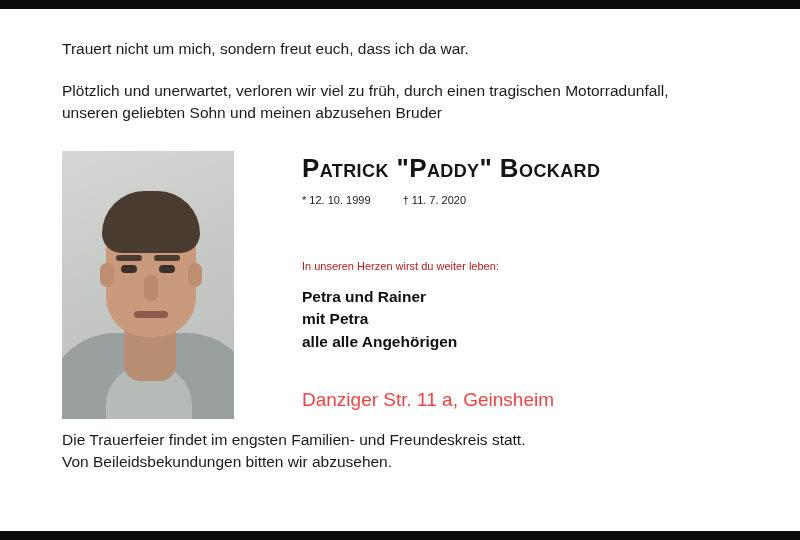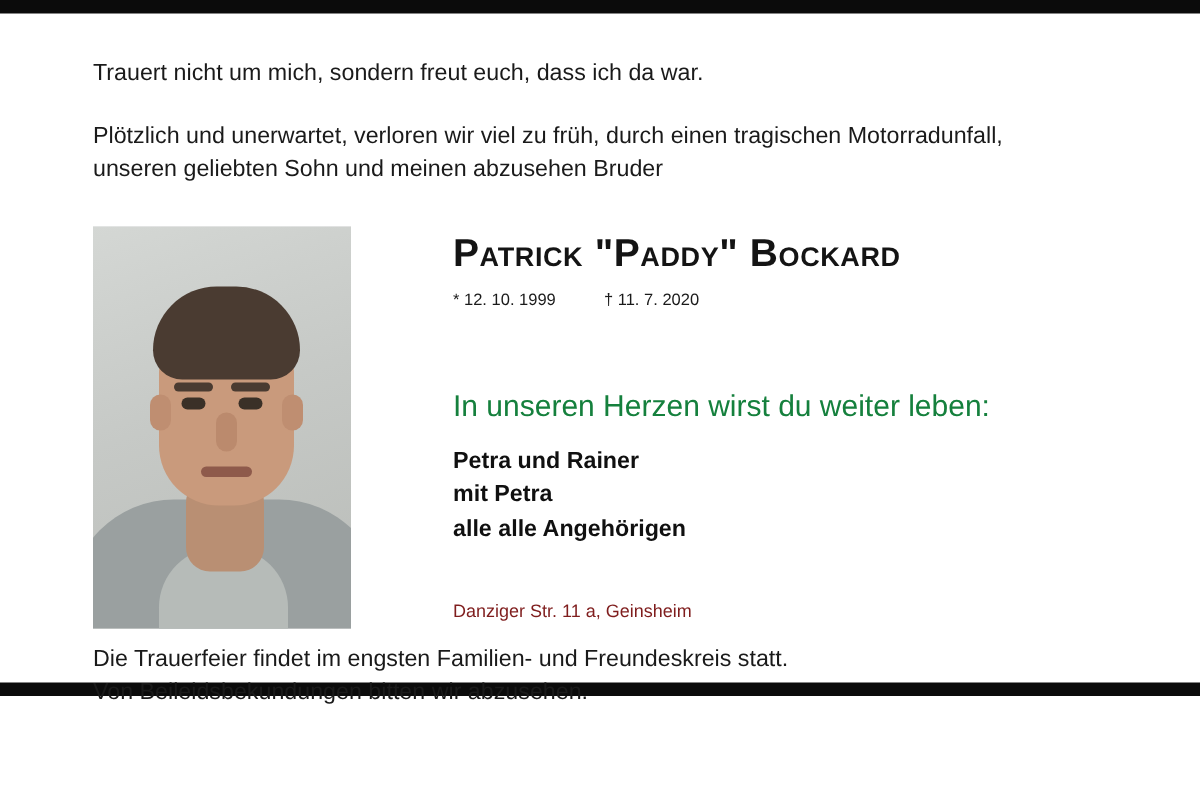--- a/index.html
+++ b/index.html
@@ -11,21 +11,21 @@
     width: 800px;
     height: 540px;
     font-family: "Liberation Sans", sans-serif;
     color: #1a1a1a;
     overflow: hidden;
   }
   .obituary {
     position: relative;
     box-sizing: border-box;
     width: 800px;
-    height: 464px;
+    height: 540px;
     background: #ffffff;
     border-top: 9px solid #0b0b0b;
     border-bottom: 9px solid #0b0b0b;
     padding: 0;
   }
   .inner {
     box-sizing: border-box;
     width: 100%;
     height: 100%;
     padding: 30px 62px 18px 62px;
@@ -174,34 +174,34 @@
     text-transform: none;
     white-space: nowrap;
   }
   .dates {
     font-size: 11px;
     color: #1a1a1a;
     margin: 0 0 54px 0;
   }
   .dates .gap { display: inline-block; width: 26px; }
   .memory-line {
-    font-size: 20px;
-    color: #15803d;
+    font-size: 11px;
+    color: #b91c1c;
     margin: 0 0 14px 0;
   }
   .family {
     font-size: 15.5px;
     font-weight: bold;
     line-height: 1.45;
     color: #101010;
     margin: 0 0 36px 0;
   }
   .address {
-    font-size: 12px;
-    color: #7f1d1d;
+    font-size: 19px;
+    color: #ef4444;
     margin: 0;
   }
   .footer {
     margin-top: 10px;
     font-size: 15.5px;
     line-height: 1.45;
     color: #1a1a1a;
   }
 </style>
 </head>

